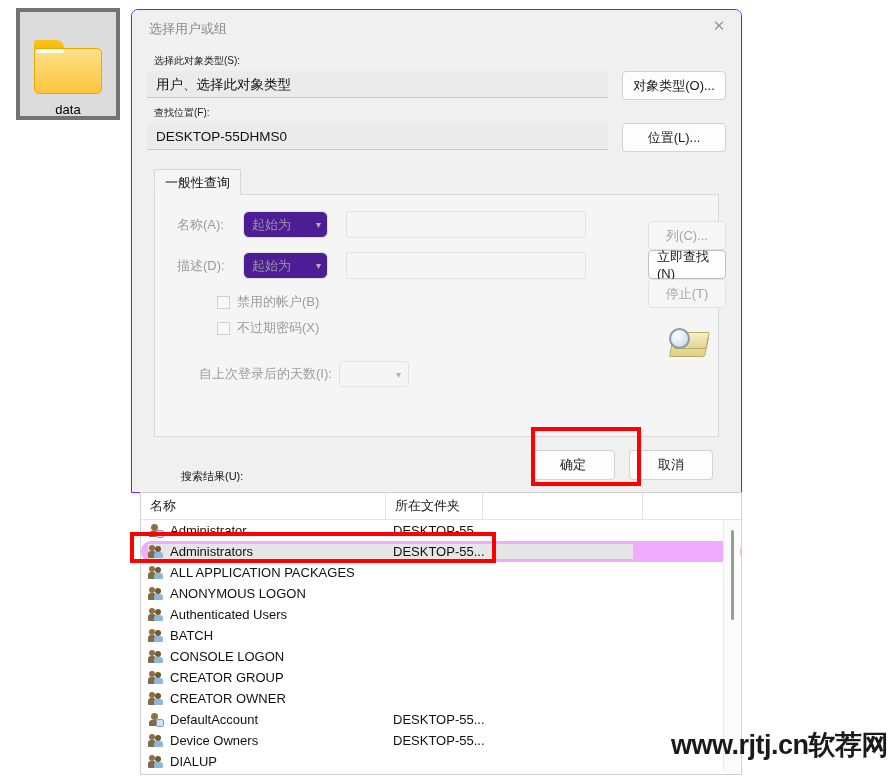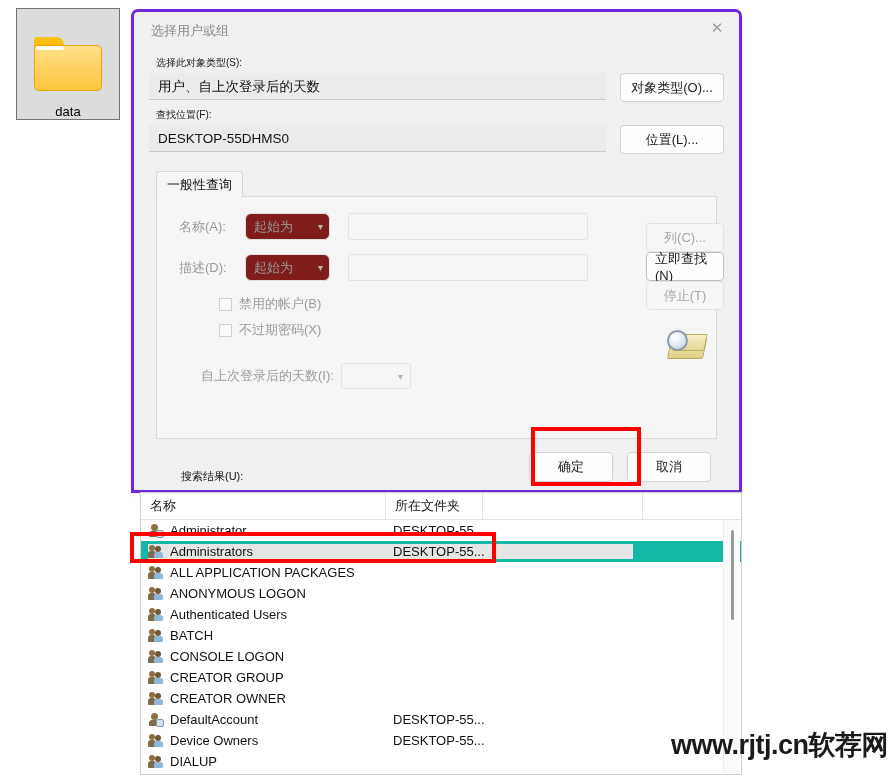--- a/index.html
+++ b/index.html
@@ -18,21 +18,21 @@
   }
 
   
   #desktop-icon {
     position: absolute;
     left: 16px;
     top: 8px;
     width: 104px;
     height: 112px;
     background: #dcdcdc;
-    border: 1px solid #737373;
+    border: 4px solid #737373;
     display: flex;
     flex-direction: column;
     align-items: center;
     justify-content: flex-start;
     padding-top: 28px;
     box-sizing: border-box;
   }
   .folder-glyph {
     width: 68px;
     height: 54px;
@@ -70,21 +70,21 @@
   }
 
   
   #dialog {
     position: absolute;
     left: 131px;
     top: 9px;
     width: 611px;
     height: 484px;
     background: #f0f0f0;
-    border: 3px solid #6d28d9;
+    border: 1px solid #6d28d9;
     border-radius: 7px 7px 0 0;
     box-sizing: border-box;
     box-shadow: 0 1px 3px rgba(0,0,0,0.10);
   }
   #titlebar {
     height: 38px;
     background: #f0f0f0;
     border-radius: 6px 6px 0 0;
     display: flex;
     align-items: center;
@@ -189,21 +189,21 @@
     margin-bottom: 14px;
   }
   .q-label {
     width: 66px;
     font-size: 13px;
     color: #9a9a9a;
   }
   .combo {
     width: 85px;
     height: 27px;
-    background: #7f1d1d;
+    background: #4c1d95;
     border: 1px solid #e0e0e0;
     border-radius: 6px;
     display: flex;
     align-items: center;
     justify-content: space-between;
     padding: 0 6px 0 8px;
     font-size: 13px;
     color: #9a9a9a;
     box-sizing: border-box;
   }
@@ -377,21 +377,21 @@
 
   .lrow {
     display: flex;
     height: 21px;
     align-items: center;
     font-size: 13px;
     color: #111;
     padding-left: 7px;
     box-sizing: border-box;
   }
-  .lrow.selected { background: #14b8a6; }
+  .lrow.selected { background: #f0abfc; border-radius: 10px; }
   .lrow .name-cell {
     width: 245px;
     display: flex;
     align-items: center;
     box-sizing: border-box;
   }
   .lrow .folder-cell {
     width: 240px;
     box-sizing: border-box;
   }
@@ -485,21 +485,21 @@
 
   <div id="titlebar">
     <div id="dialog-title">选择用户或组</div>
     <div id="close-button">✕</div>
   </div>
 
   <div class="dlg-body">
 
     <div class="field-label">选择此对象类型(S):</div>
     <div class="row">
-      <div class="readonly-box">用户、自上次登录后的天数</div>
+      <div class="readonly-box">用户、选择此对象类型</div>
       <div class="btn wide gap-right">对象类型(O)...</div>
     </div>
 
     <div class="field-label">查找位置(F):</div>
     <div class="row">
       <div class="readonly-box">DESKTOP-55DHMS0</div>
       <div class="btn wide gap-right">位置(L)...</div>
     </div>
 
     <div id="tabstrip">

